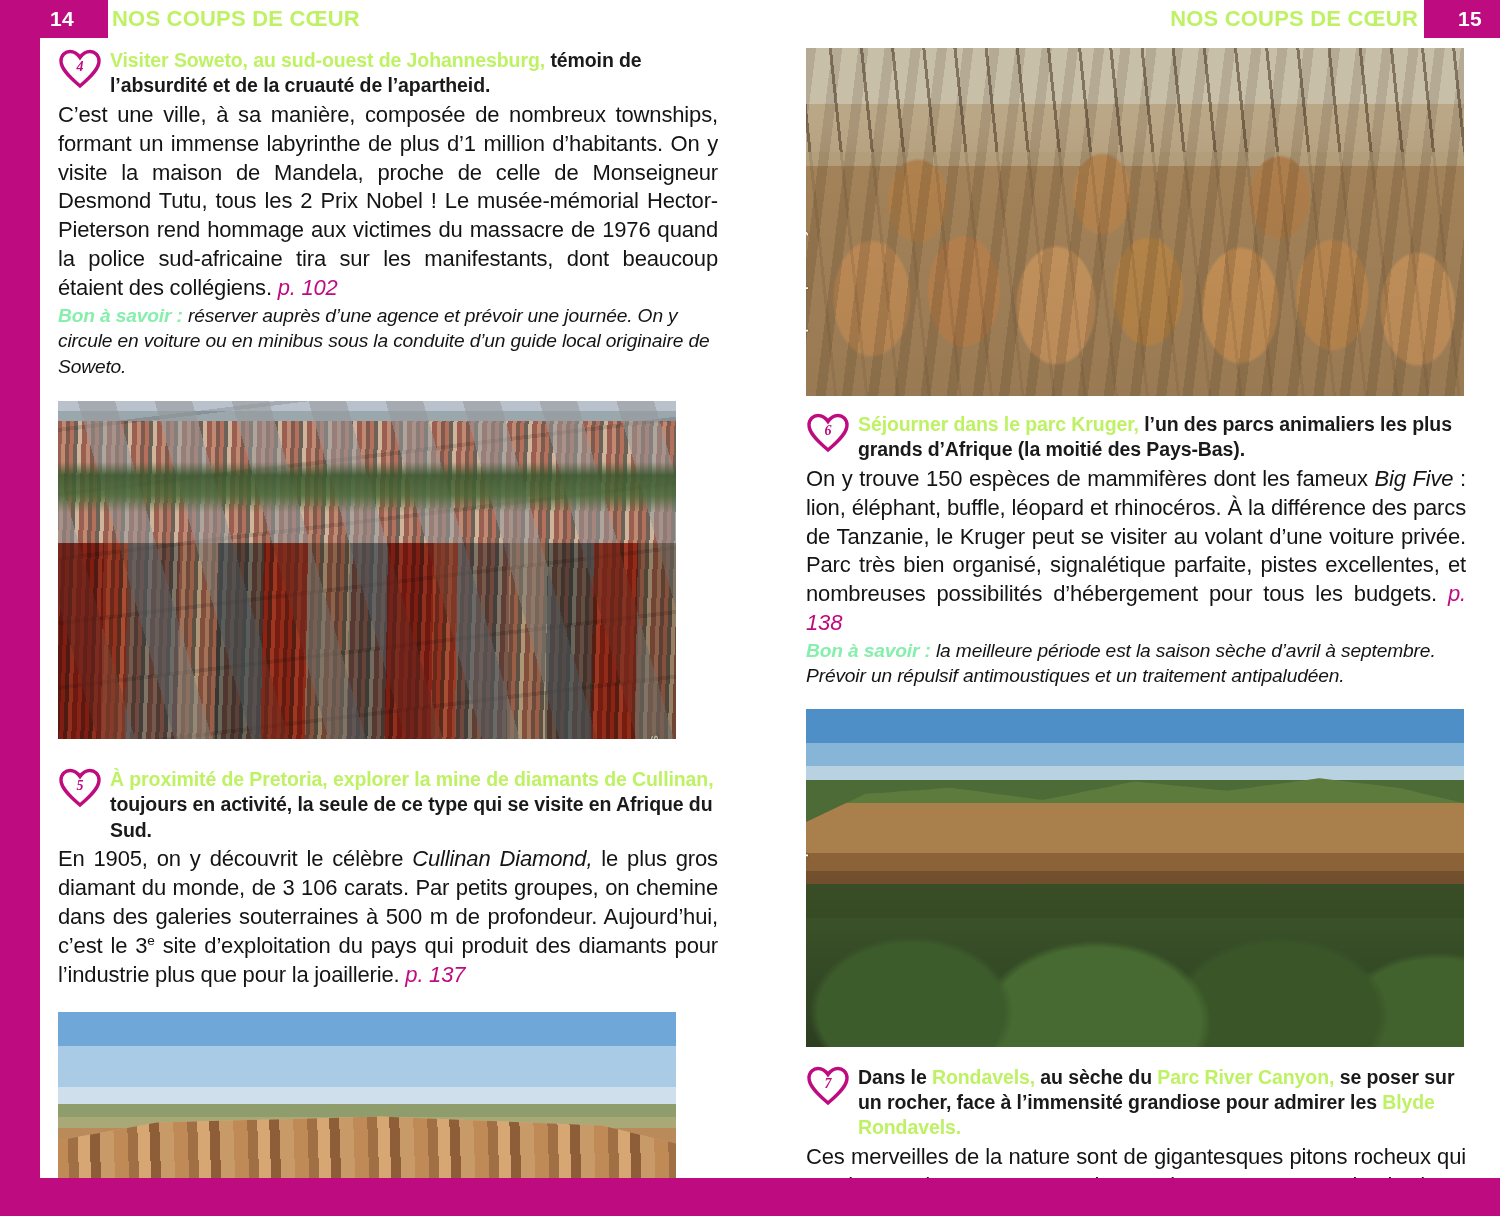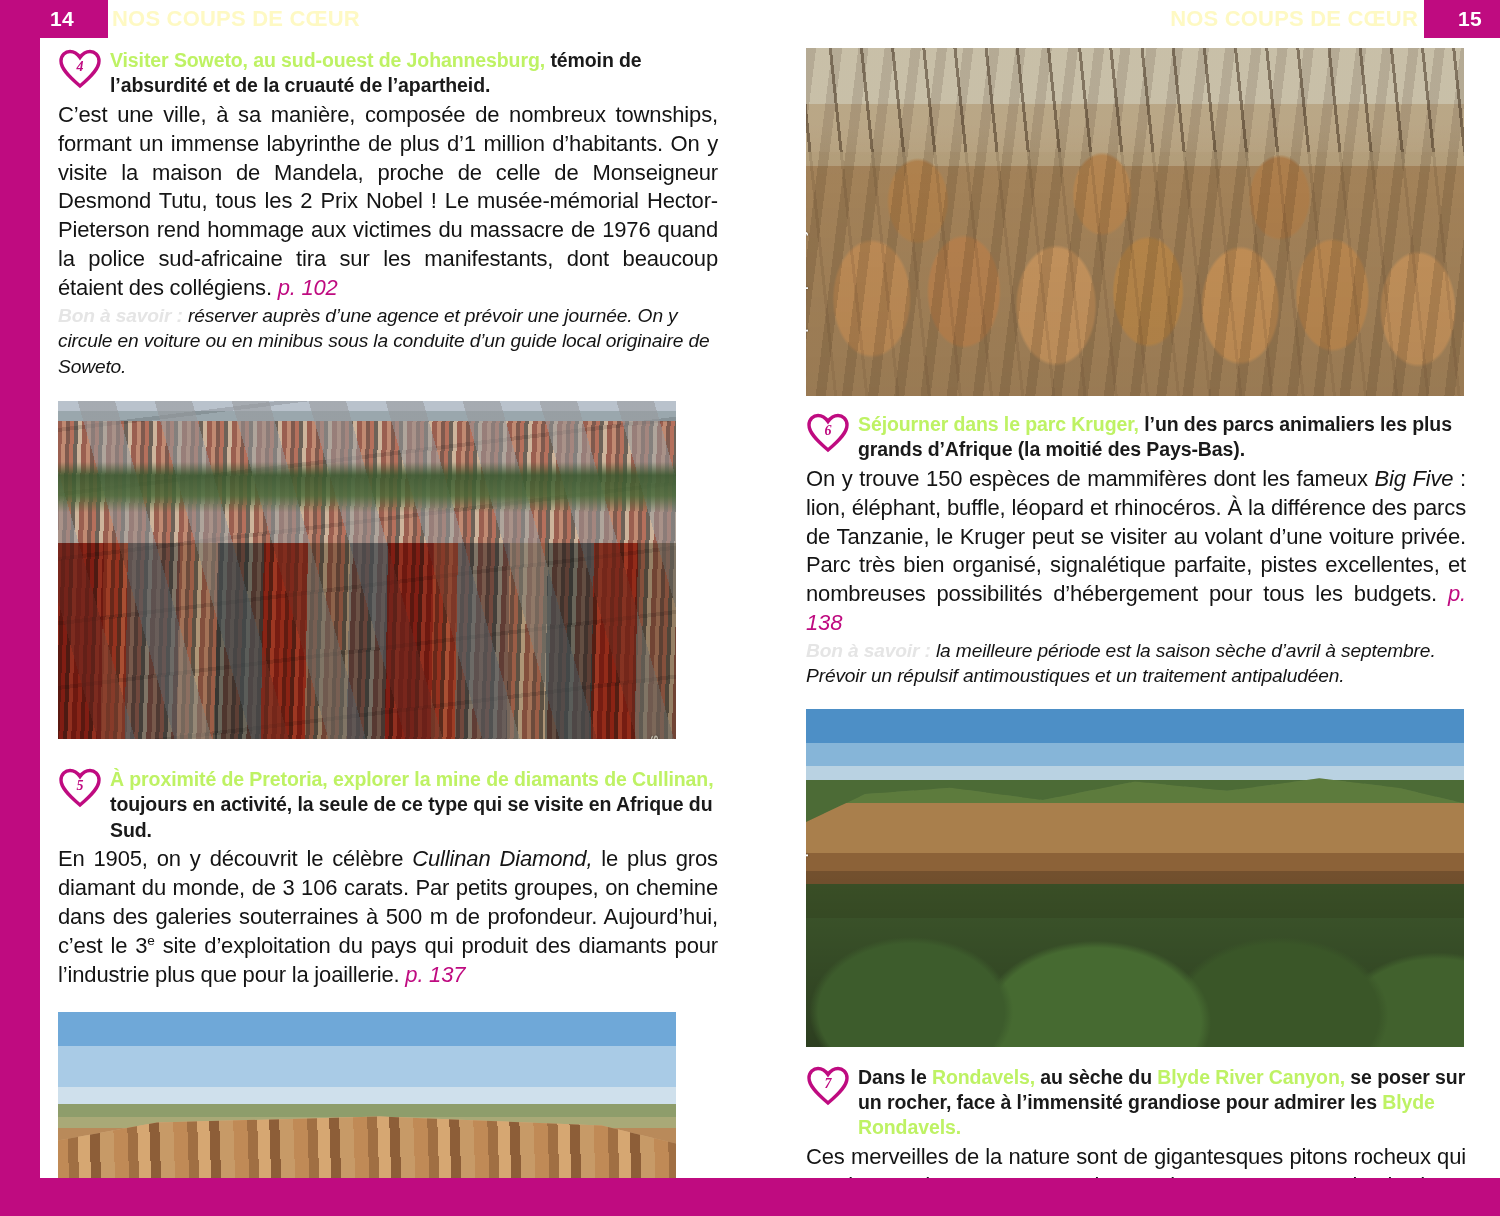--- a/index.html
+++ b/index.html
@@ -52,21 +52,21 @@
   }
   .hdr-tab-left  { left: 0;  width: 92px; }
   .hdr-tab-right { right: 0; width: 92px; }
 
   .hdr-title {
     position: absolute;
     top: 0;
     height: 38px;
     display: flex;
     align-items: center;
-    color: #fef9c3;
+    color: #bef264;
     font-weight: bold;
     font-size: 22px;
     letter-spacing: .2px;
   }
   .hdr-title-left  { left: 96px; }
   .hdr-title-right { right: 98px; }
 
   
   .gutter-left {
     position: absolute;
@@ -140,21 +140,21 @@
     color: #141414;
     text-align: justify;
     margin-top: 2px;
     letter-spacing: -0.15px;
     word-spacing: -0.2px;
   }
 
   .pg { color: #bf0b80; font-style: italic; }
   .it { font-style: italic; }
   .bs {
-    color: #e5e5e5;
+    color: #86efac;
     font-weight: bold;
     font-style: italic;
   }
   .note {
     font-style: italic;
     font-size: 19.2px;
     line-height: 1.315;
     color: #141414;
     text-align: left;
     letter-spacing: -0.15px;
@@ -424,21 +424,21 @@
     <div style="height:18px"></div>
 
     <div class="entry">
       <div class="entry-head">
         <span class="heart">
           <svg width="44" height="40" viewBox="0 0 44 40">
             <path d="M22 37 C 9 26, 3 19, 3 12 C 3 6, 7.5 2.5, 12 2.5 C 16 2.5, 19.6 5, 22 8.5 C 24.4 5, 28 2.5, 32 2.5 C 36.5 2.5, 41 6, 41 12 C 41 19, 35 26, 22 37 Z" fill="none" stroke="#bf0b80" stroke-width="3.4"></path>
           </svg>
           <span class="num">7</span>
         </span>
-        <span>Dans le </span><span class="hl">Rondavels,</span><span> au sèche du </span><span class="hl">Blyde River Canyon,</span><span> se poser sur un rocher, face à l’immensité grandiose pour admirer les </span><span class="hl">Blyde Rondavels.</span>
+        <span>Dans le </span><span class="hl">Rondavels,</span><span> au sèche du </span><span class="hl">Parc River Canyon,</span><span> se poser sur un rocher, face à l’immensité grandiose pour admirer les </span><span class="hl">Blyde Rondavels.</span>
       </div>
 
       <p class="body-txt"><span>Ces merveilles de la nature sont de gigantesques pitons rocheux qui surgissent d’une montagne impressionnante, en surplomb d’une gorge encaissée. Le canyon est profond de 600 à 800 m. Leur silhouette originale évoque la forme arrondie des huttes traditionnelles </span><span class="it">(rondavels)</span><span> du pays, coiffées d’un toit conique. </span><span class="pg">p. 153, 154</span></p>
 
     </div>
   </div>
 
 </div>
 
 </body></html>

